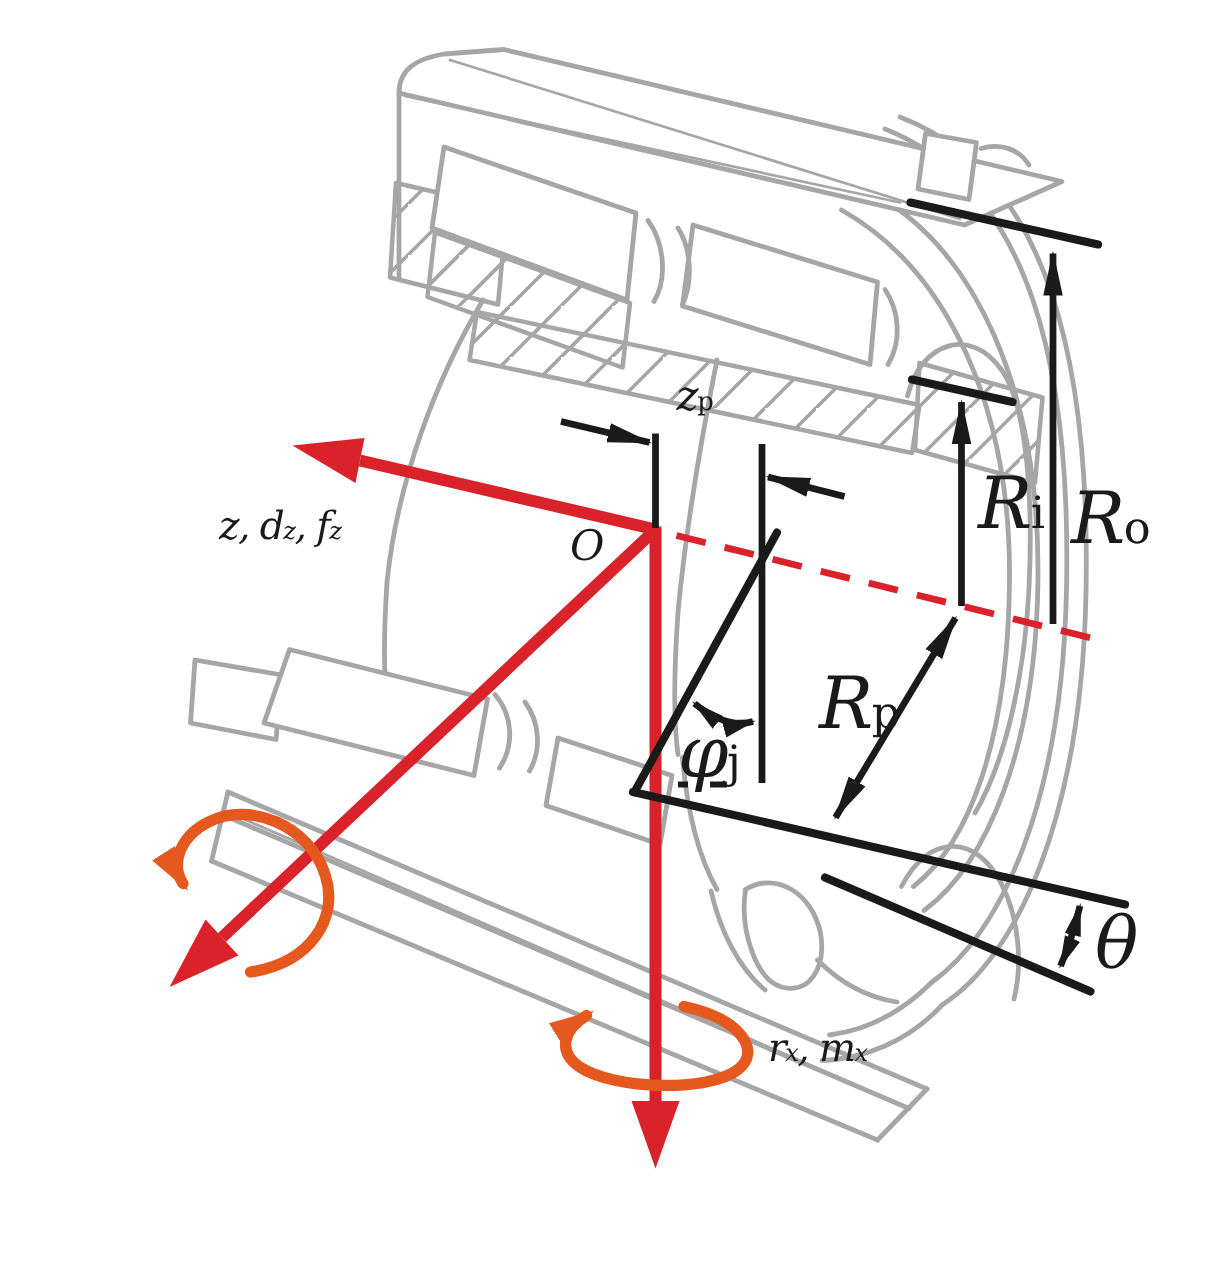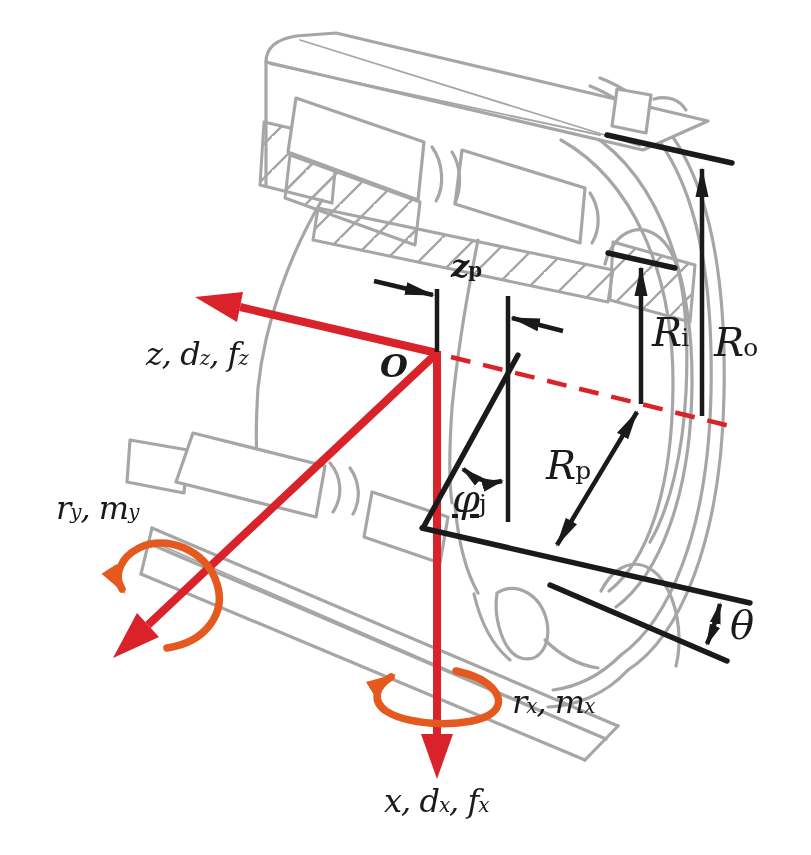--- a/index.html
+++ b/index.html
@@ -20,21 +20,21 @@
   .ox{stroke:var(--orange);fill:none;stroke-width:7.5;stroke-linecap:round;}
   .bx{stroke:var(--black);fill:none;stroke-width:4.5;stroke-linecap:butt;}
   .bx5{stroke:var(--black);fill:none;stroke-width:5.4;stroke-linecap:round;}
   .bfill{fill:var(--black);}
   .ofill{fill:var(--orange);}
   
   .lbl{position:absolute;color:var(--black);font-style:italic;line-height:1;white-space:nowrap;
        letter-spacing:-1px;}
   .lbl sub{font-size:62%;line-height:0;vertical-align:-18%;font-style:italic;}
   .lbl sub.rm{font-style:normal;}
-  .s34{font-size:32px;} .s36{font-size:32px;font-weight:bold;} .s40{font-size:40px;}
+  .s34{font-size:26px;} .s36{font-size:28px;} .s40{font-size:48px;}
 </style>
 </head>
 <body>
 
 <div id="figure">
 
   <svg width="811" height="855" viewBox="0 0 811 855">
     <defs>
       <pattern id="hatch" patternUnits="userSpaceOnUse" width="34" height="34">
         <path d="M-8,42 L42,-8 M9,59 L59,9" stroke="#a6a6a6" stroke-width="2.4" fill="none"></path>
@@ -162,16 +162,14 @@
   </svg>
 
   <div class="lbl s34" style="left:146px;top:338px;">z, d<sub>z</sub>, f<sub>z</sub></div>
   <div class="lbl s36" style="left:380px;top:350px;">O</div>
   <div class="lbl s36" style="left:451px;top:250px;">z<sub class="rm">p</sub></div>
   <div class="lbl s40" style="left:652px;top:312px;">R<sub class="rm">i</sub></div>
   <div class="lbl s40" style="left:714px;top:310px;margin-top:12px;">R<sub class="rm">o</sub></div>
   <div class="lbl s40" style="left:546px;top:430px;margin-top:15px;">R<sub class="rm">p</sub></div>
   <div class="lbl s40" style="left:452px;top:478px;text-decoration:underline;">φ<sub class="rm">j</sub></div>
   <div class="lbl s40" style="left:730px;top:605px;">θ</div>
-  <div class="lbl s34" style="left:56px;top:492px;">r<sub>y</sub>, m<sub>y</sub></div>
   <div class="lbl s34" style="left:512px;top:686px;">r<sub>x</sub>, m<sub>x</sub></div>
-  <div class="lbl s34" style="left:384px;top:785px;">x, d<sub>x</sub>, f<sub>x</sub></div>
 </div>
 
 </body></html>

